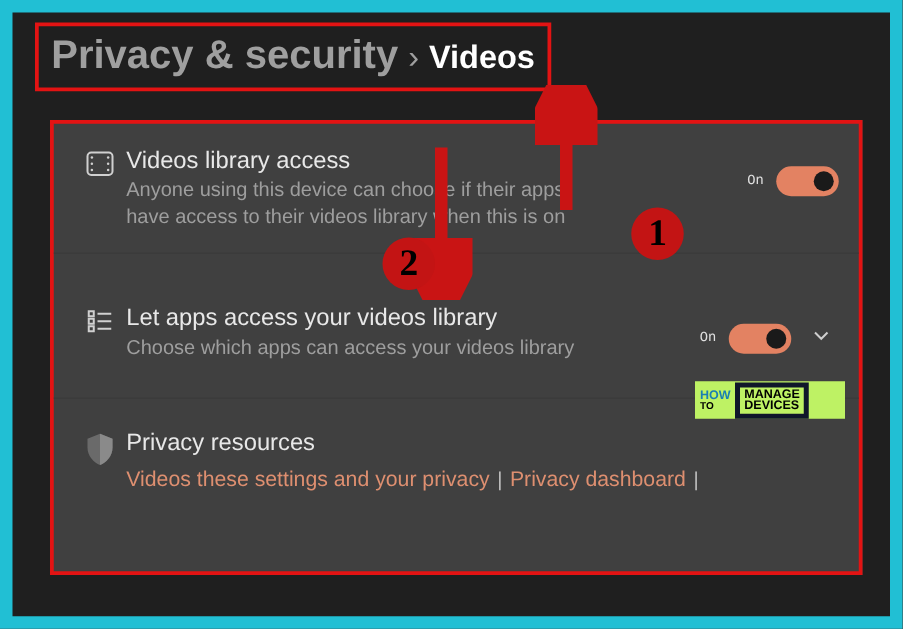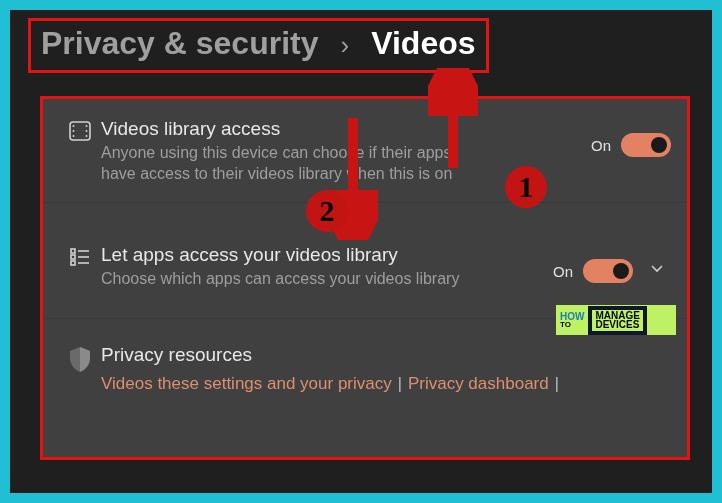--- a/index.html
+++ b/index.html
@@ -18,35 +18,35 @@
     position: relative;
   }
   .breadcrumb-box {
     position: absolute;
     left: 18px;
     top: 8px;
     border: 3px solid #e31313;
     padding: 4px 10px 8px 10px;
     display: flex;
     align-items: baseline;
-    gap: 22px;
+    gap: 8px;
   }
   .bc-parent {
     color: #9f9f9f;
     font-size: 32px;
     font-weight: 600;
   }
   .bc-sep {
     color: #9f9f9f;
     font-size: 26px;
     font-weight: 300;
   }
   .bc-current {
     color: #ffffff;
-    font-size: 32px;
+    font-size: 26px;
     font-weight: 700;
   }
   .panel {
     position: absolute;
     left: 30px;
     top: 86px;
     width: 650px;
     height: 364px;
     border: 3px solid #e31313;
     background: #404040;
@@ -86,21 +86,22 @@
   }
   .row-ctrl {
     flex: 0 0 auto;
     display: flex;
     align-items: center;
     gap: 10px;
     padding-top: 16px;
   }
   .toggle-label {
     color: #e0e0e0;
-    font-size: 15px;
+    font-size: 11px;
+    font-family: Liberation Mono, monospace;
   }
   .toggle {
     width: 50px;
     height: 24px;
     border-radius: 12px;
     background: #e38262;
     position: relative;
   }
   .toggle-knob {
     position: absolute;

